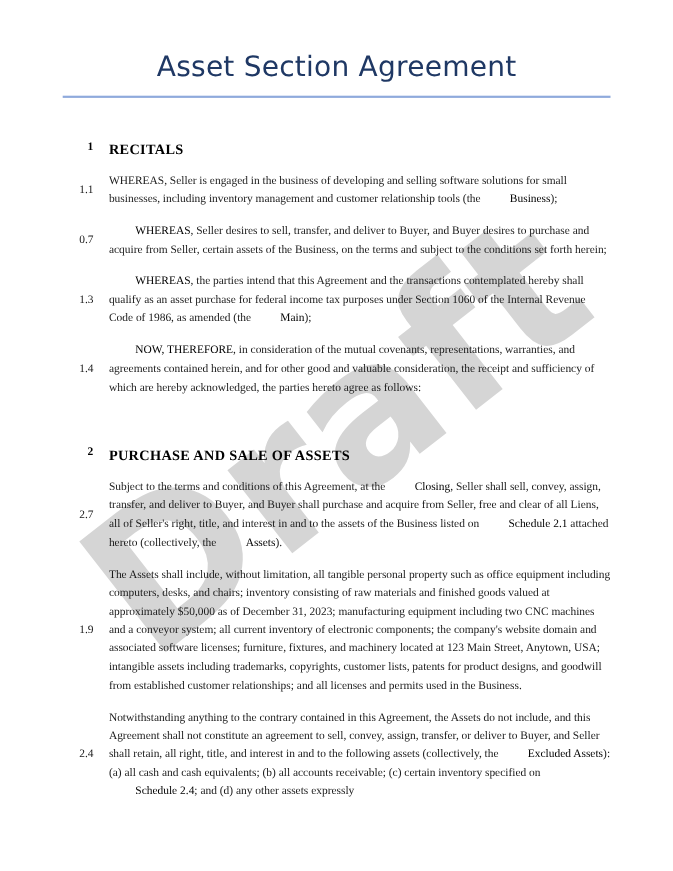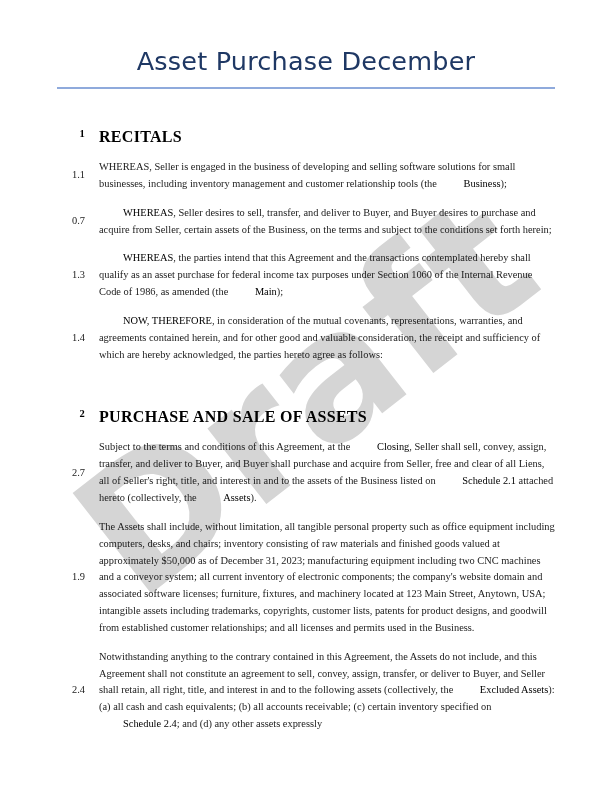--- a/index.html
+++ b/index.html
@@ -90,21 +90,21 @@
     padding-right: 14px;
     box-sizing: border-box;
     font-weight: 700;
     font-size: 10.5px;
     color: #000000;
     letter-spacing: 0.2px;
   }
   .section-heading .heading-text {
     flex: 1;
     font-weight: 700;
-    font-size: 16px;
+    font-size: 13px;
     color: #000000;
     letter-spacing: 0.3px;
   }
 
   .clause {
     display: flex;
     align-items: center;
     margin-bottom: 12px;
   }
   .clause .num {
@@ -131,21 +131,21 @@
 </head>
 <body>
 
 <div id="watermark-layer">
   <div id="watermark-text">Draft</div>
 </div>
 
 <div id="page">
 
   <div id="title-block">
-    <h1 id="doc-title">Asset Purchase December</h1>
+    <h1 id="doc-title">Asset Section Agreement</h1>
     <div id="title-rule"></div>
   </div>
 
   <div id="body-content">
       <div class="section-heading">
         <div class="num">1</div>
         <div class="heading-text">RECITALS</div>
       </div>
       <div class="clause">
         <div class="num">1.1</div>

